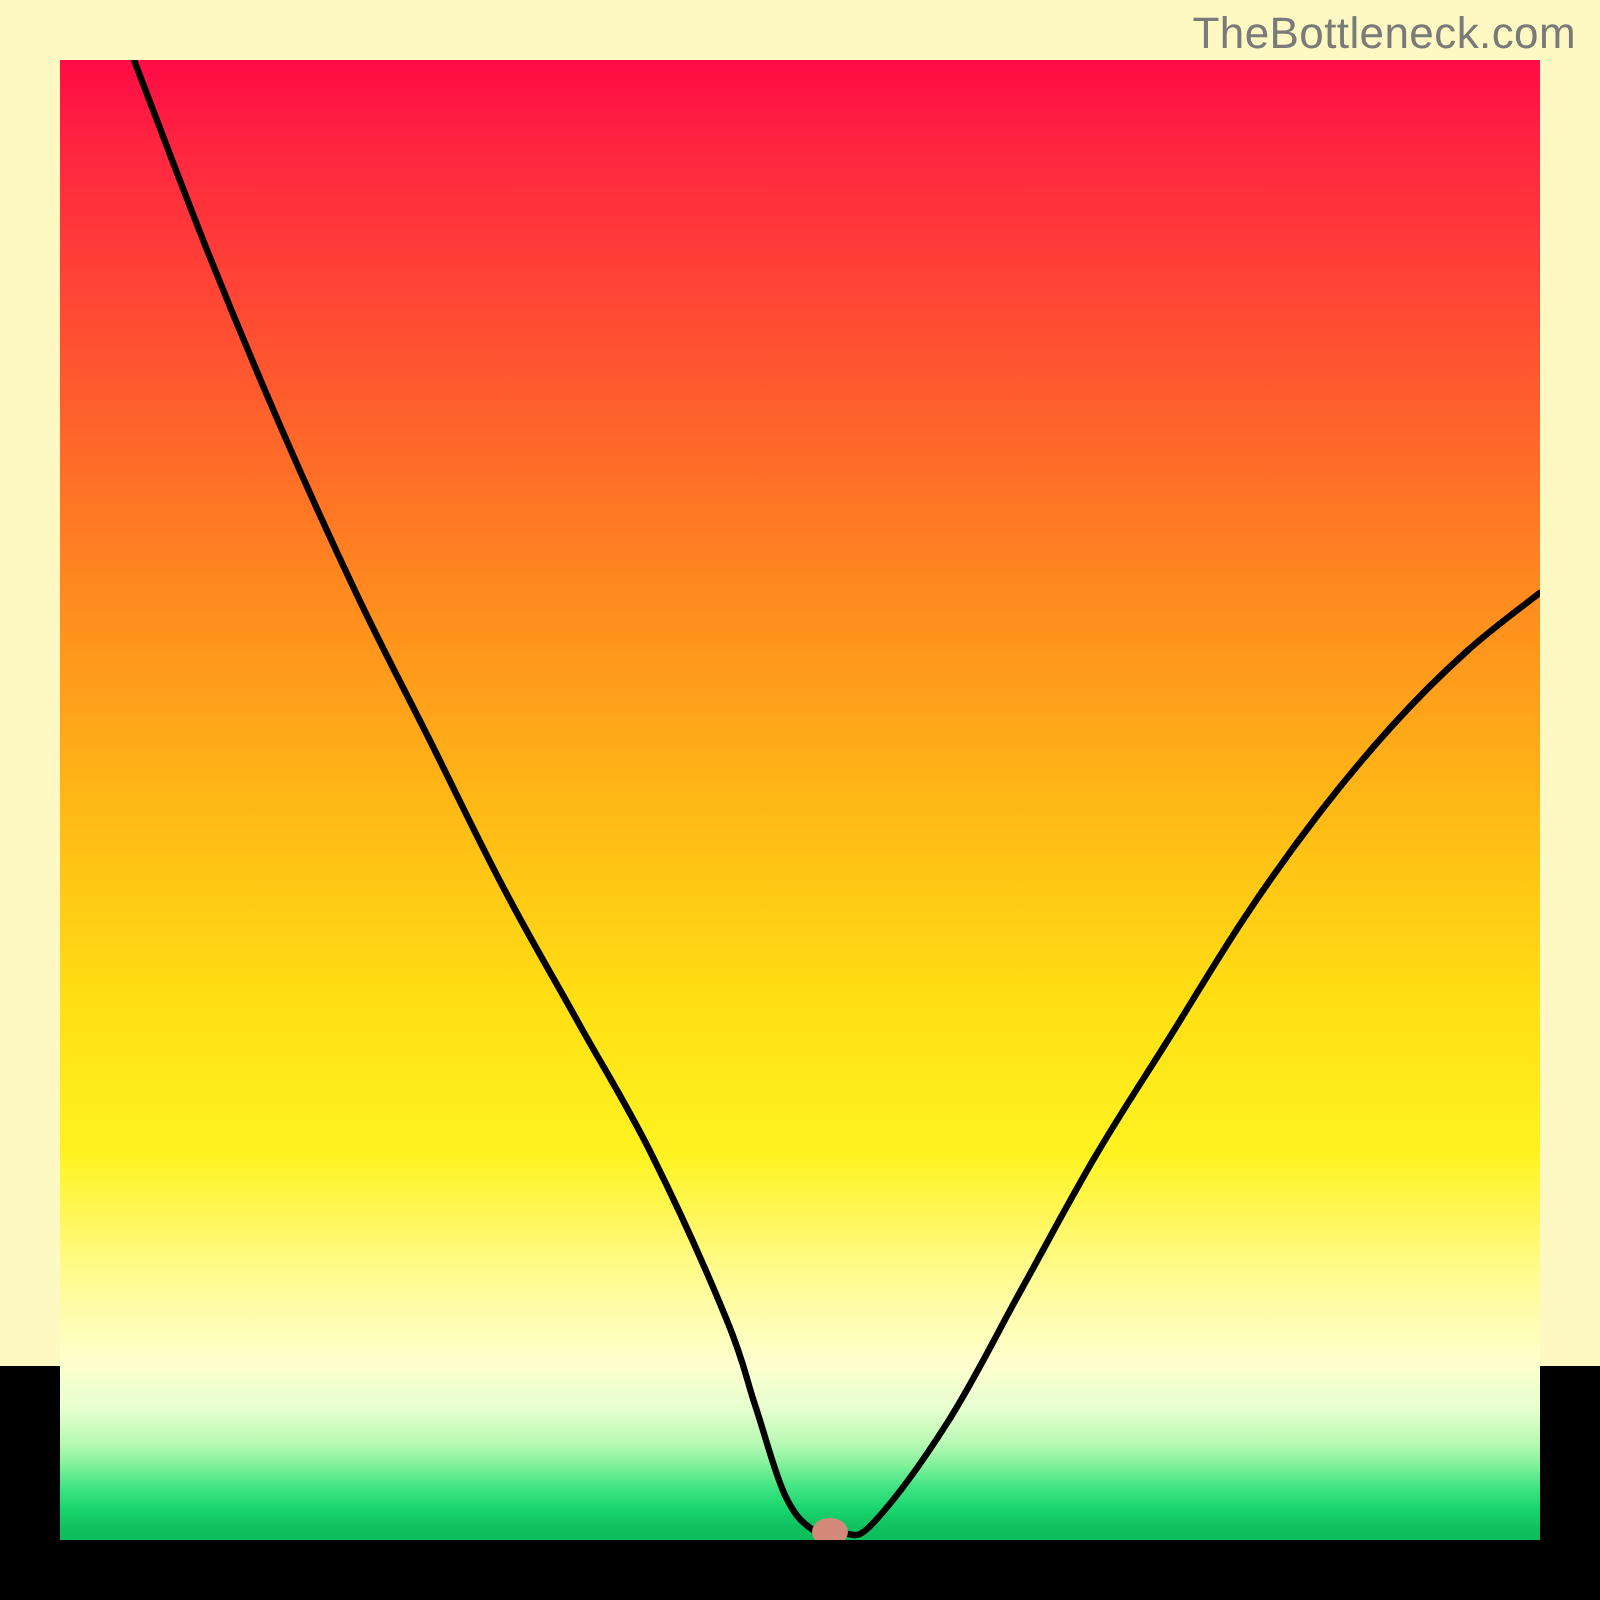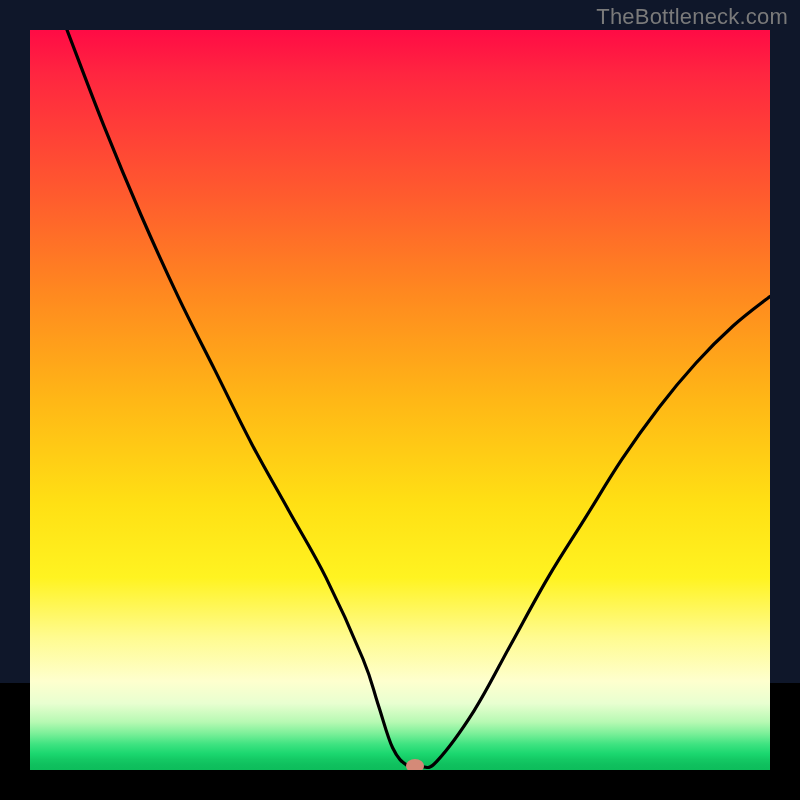--- a/index.html
+++ b/index.html
@@ -8,21 +8,21 @@
     width: 800px;
     height: 800px;
     background: #000;
     overflow: hidden;
     font-family: Arial, Helvetica, sans-serif;
   }
   .frame {
     position: relative;
     width: 800px;
     height: 683px;
-    background: #0f172a;
+    background: #fef9c3;
   }
   .watermark {
     position: absolute;
     top: 4px;
     right: 12px;
     color: #7a7a7a;
     font-size: 22px;
     font-weight: 500;
     letter-spacing: 0.2px;
     user-select: none;

